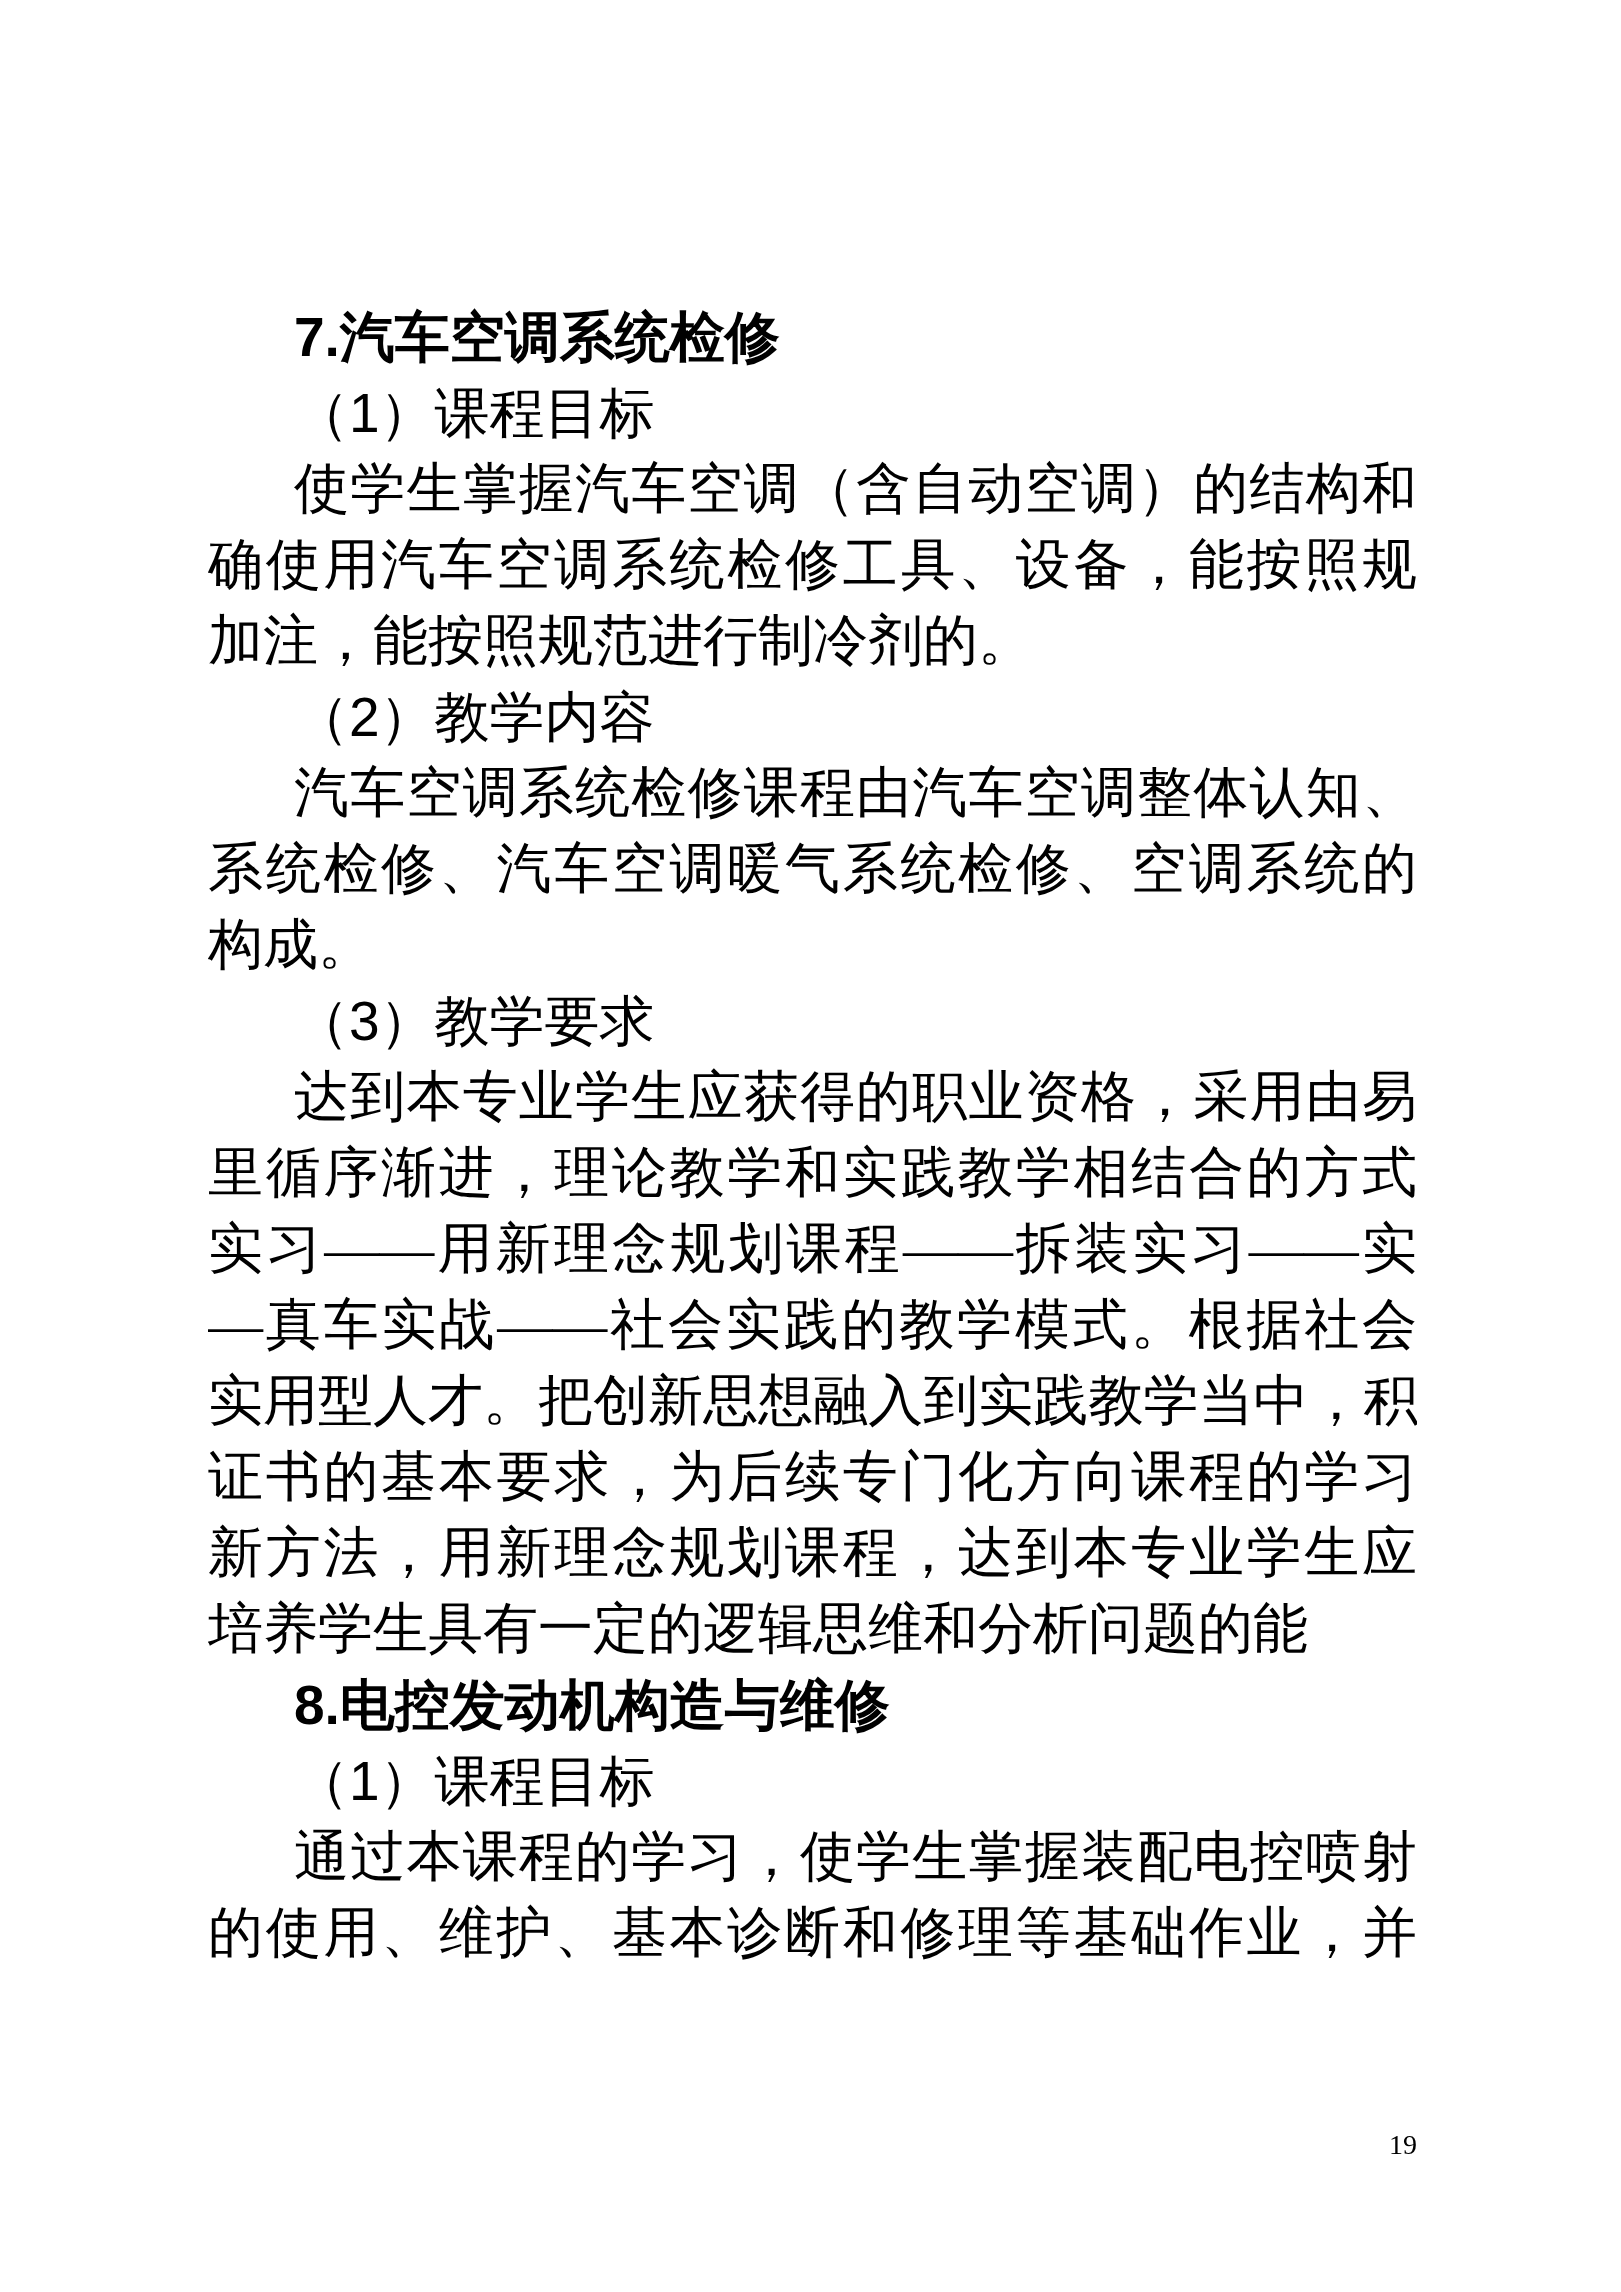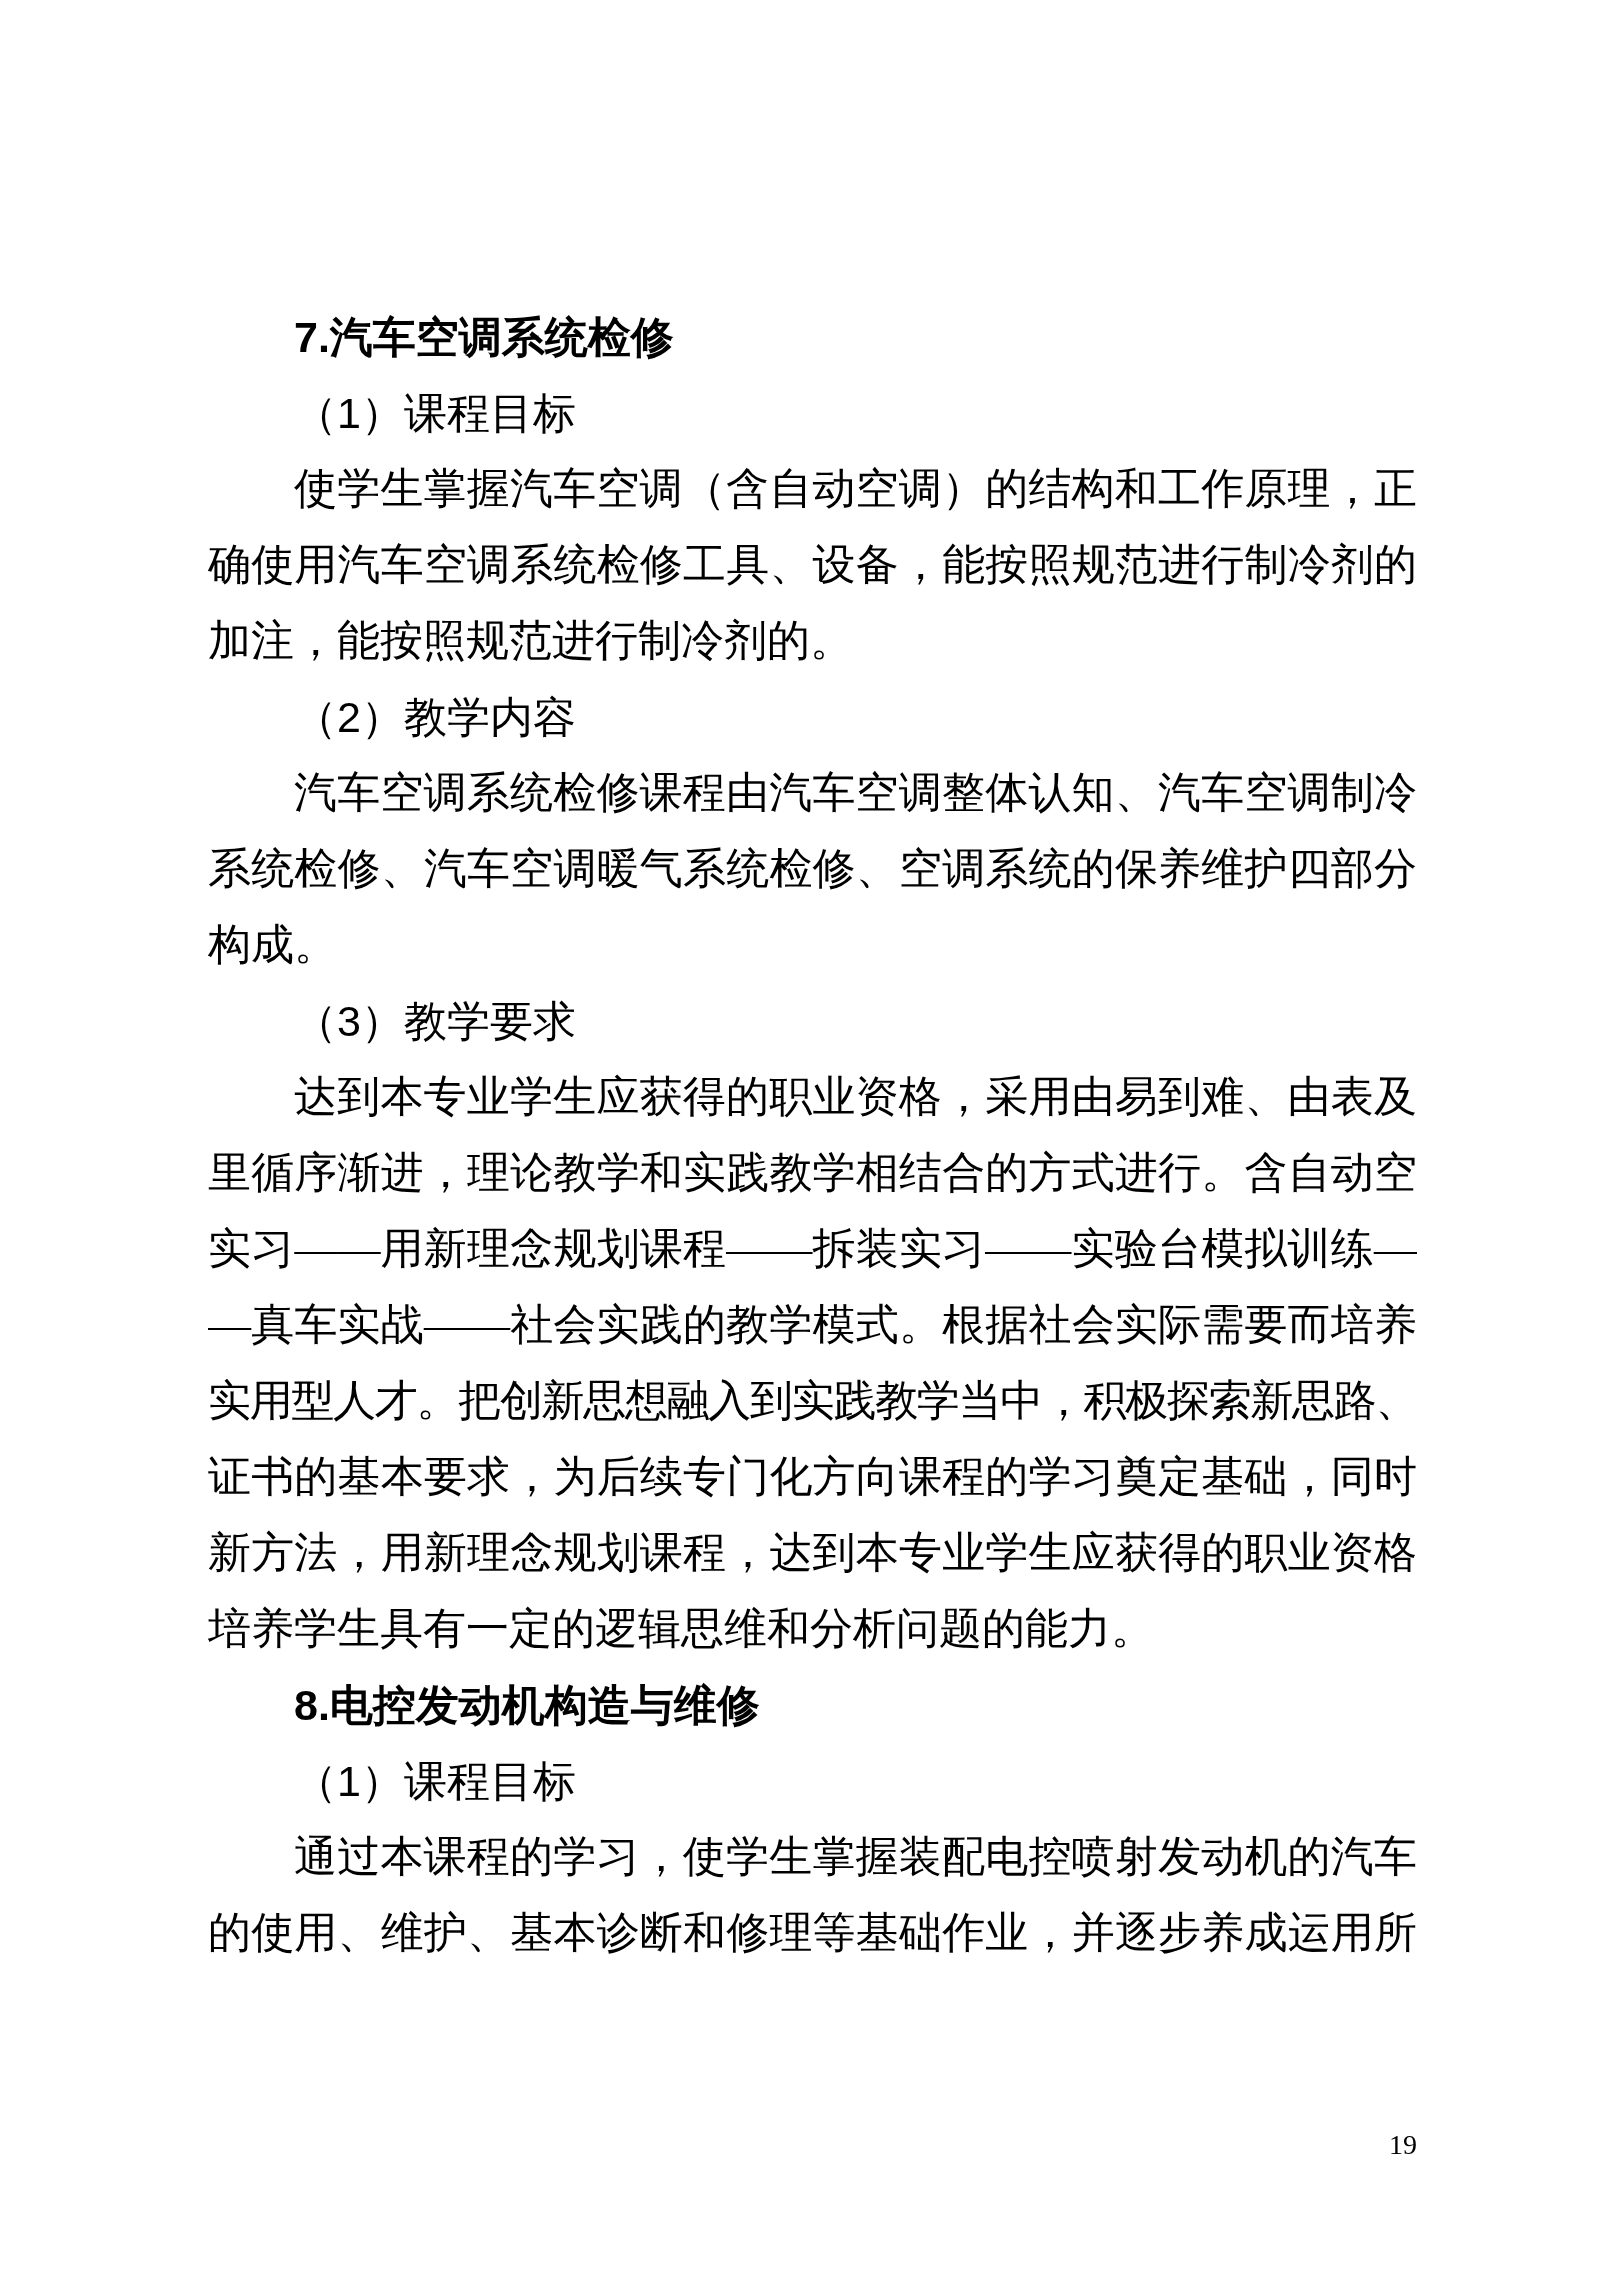--- a/index.html
+++ b/index.html
@@ -23,21 +23,21 @@
     height: 2293px;
     background: #ffffff;
   }
   .text-block {
     position: absolute;
     left: 208px;
     top: 299px;
     width: 1209px;
   }
   .line {
-    font-size: 43px;
+    font-size: 55px;
     height: 76px;
     line-height: 76px;
     overflow: hidden;
     text-align: left;
     font-family: "Liberation Serif", serif;
   }
   .line.just {
     text-align: justify;
     text-align-last: justify;
     text-justify: inter-character;

